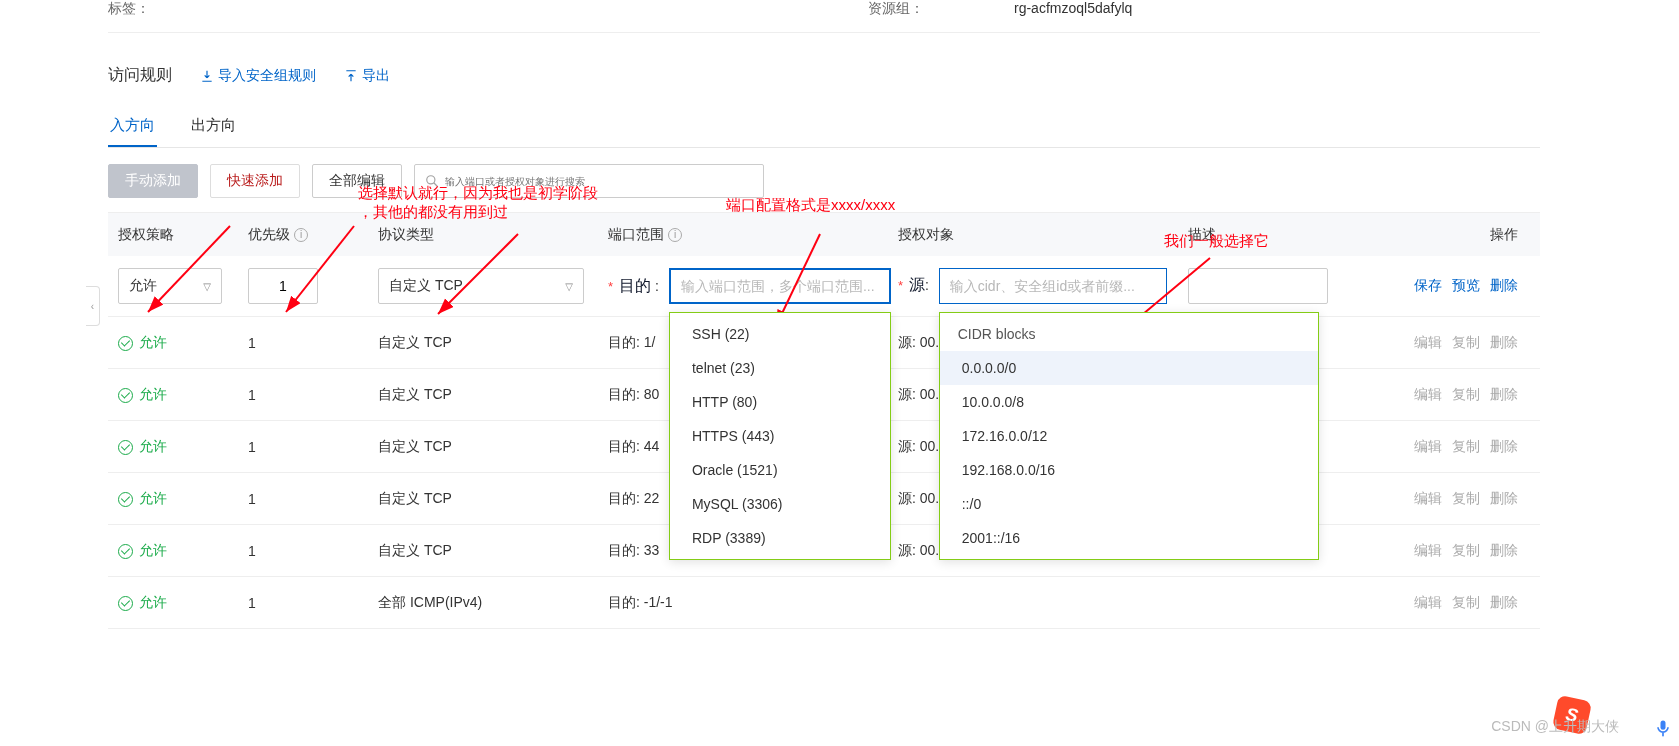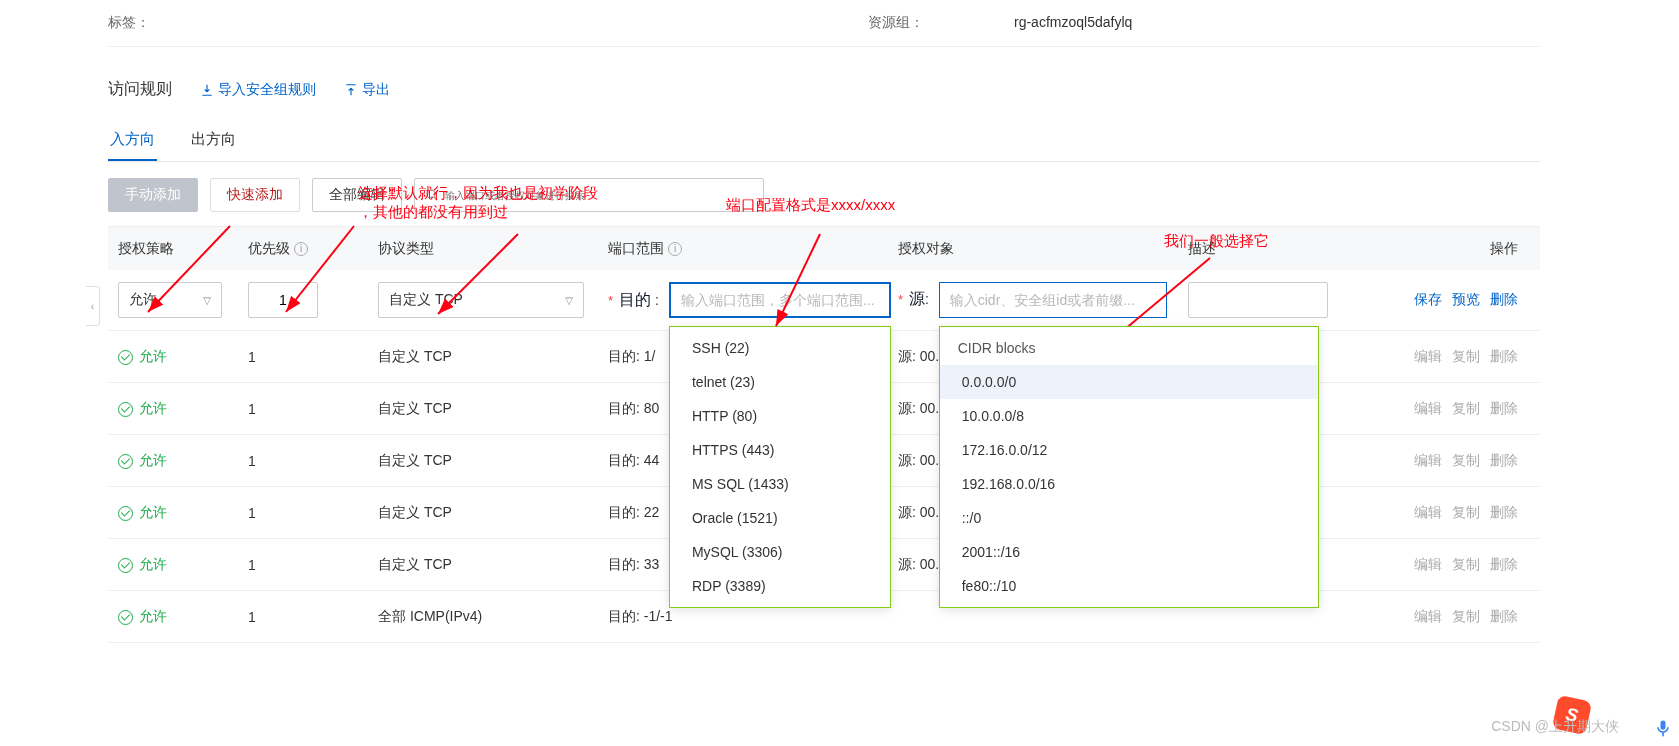--- a/index.html
+++ b/index.html
@@ -1,18 +1,18 @@
 <!DOCTYPE html>
 <html><head>
 <meta charset="utf-8">
 <style>
   * { box-sizing: border-box; margin: 0; padding: 0; }
   body { font-family: "Microsoft YaHei", "PingFang SC", Arial, sans-serif; font-size: 14px; color: #333; background: #fff; width: 1679px; height: 746px; overflow: hidden; position: relative; }
   .page { padding: 0 0 0 108px; width: 1570px; }
-  .header-row { display: flex; padding: 14px 0 14px 0; font-size: 14px; color: #333; border-bottom: 1px solid #eee; margin-right: 30px; }
+  .header-row { display: flex; padding: 0 0 14px 0; font-size: 14px; color: #333; border-bottom: 1px solid #eee; margin-right: 30px; }
   .header-label { width: 80px; color: #666; }
   .header-val { flex: 0 0 auto; margin-left: 680px; color: #666; }
   .header-val2 { margin-left: 90px; color: #333; }
   .section-title { display: flex; align-items: center; gap: 28px; padding: 32px 0 20px 0; font-size: 15px; }
   .st-left { font-size: 16px; color: #333; font-weight: 500; }
   .link-btn { color: #0064c8; cursor: pointer; display: inline-flex; align-items: center; gap: 4px; font-size: 14px; }
   .tabs { display: flex; gap: 32px; border-bottom: 1px solid #e6e6e6; margin-right: 30px; }
   .tab { padding: 10px 2px; cursor: pointer; color: #333; font-size: 15px; }
   .tab.active { color: #0064c8; border-bottom: 2px solid #0064c8; font-weight: 500; }
   .toolbar { display: flex; gap: 12px; align-items: center; padding: 16px 0 14px 0; position: relative; }
@@ -178,21 +178,20 @@
       <span class="field-label">目的</span>:
       <div class="combo" style="flex:1; margin-left:6px;">
         <div class="combo-input" style="width:222px">
           <input placeholder="输入端口范围，多个端口范围..." style="">
         </div>
         <div class="dropdown" id="port-dd" style="width:222px">
             <div class="dd-opt">SSH (22)</div>
             <div class="dd-opt">telnet (23)</div>
             <div class="dd-opt">HTTP (80)</div>
             <div class="dd-opt">HTTPS (443)</div>
-            <div class="dd-opt">MS SQL (1433)</div>
             <div class="dd-opt">Oracle (1521)</div>
             <div class="dd-opt">MySQL (3306)</div>
             <div class="dd-opt">RDP (3389)</div>
           </div>
       </div>
     </div>
     <div class="col-auth" style="position:relative;">
       <span class="req-star">*</span>
       <span class="field-label">源</span>:
       <div class="combo" style="display:inline-block; margin-left:6px; vertical-align:middle;">
@@ -200,21 +199,20 @@
           <input placeholder="输入cidr、安全组id或者前缀..." style="">
         </div>
         <div class="dropdown" id="cidr-dd" style="width:380px; left:0;">
             <div class="dd-head">CIDR blocks</div>
             <div class="dd-opt selected">0.0.0.0/0</div>
             <div class="dd-opt">10.0.0.0/8</div>
             <div class="dd-opt">172.16.0.0/12</div>
             <div class="dd-opt">192.168.0.0/16</div>
             <div class="dd-opt">::/0</div>
             <div class="dd-opt">2001::/16</div>
-            <div class="dd-opt">fe80::/10</div>
           </div>
       </div>
     </div>
     <div class="col-desc">
        <div class="desc-box"></div>
     </div>
     <div class="col-ops ops-links">
       <span class="op-link">保存</span>
       <span class="op-link">预览</span>
       <span class="op-link">删除</span>

